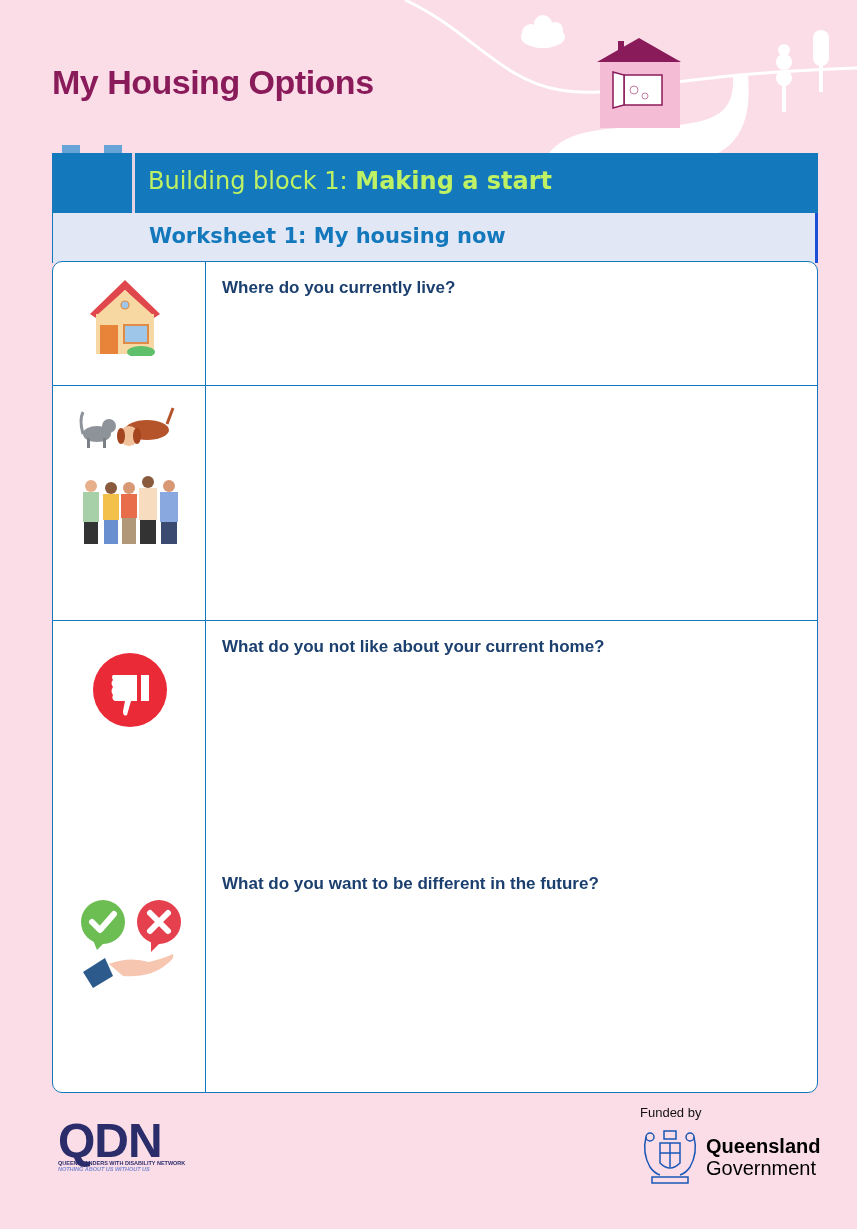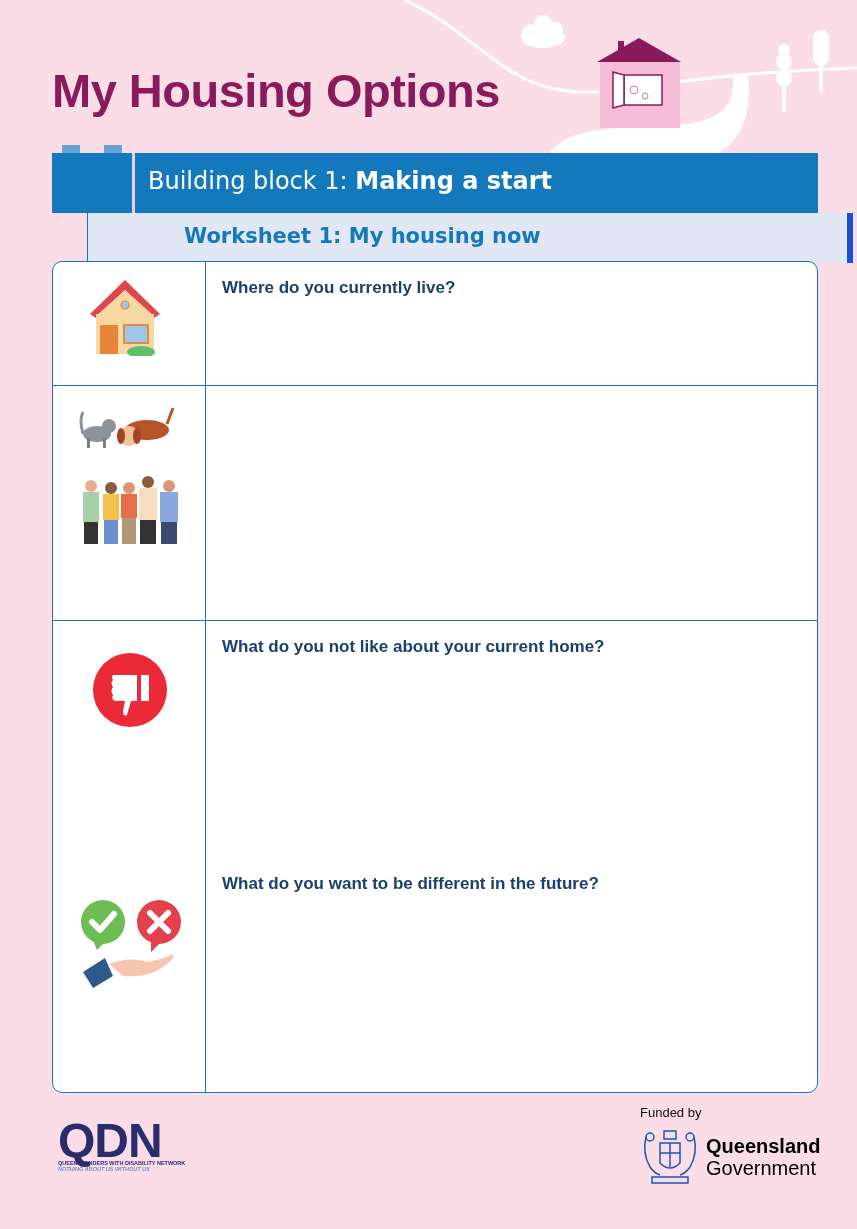--- a/index.html
+++ b/index.html
@@ -1,26 +1,26 @@
 <!DOCTYPE html>
 <html><head>
 <meta charset="utf-8">
 <style>
   * { box-sizing: border-box; margin: 0; padding: 0; }
   html, body { width: 857px; height: 1229px; }
   body { background: #fbdde8; position: relative; overflow: hidden; font-family: "DejaVu Sans", sans-serif; }
   .scene { position: absolute; left: 0; top: 0; width: 857px; height: 160px; }
-  .page-title { position: absolute; left: 52px; top: 63px; font-family: "Liberation Sans", sans-serif; font-weight: bold; font-size: 47px; color: #8a1b5a; letter-spacing: -0.5px; }
+  .page-title { position: absolute; left: 52px; top: 63px; font-family: "Liberation Sans", sans-serif; font-weight: bold; font-size: 34px; color: #8a1b5a; letter-spacing: -0.5px; }
   .tabs { position: absolute; left: 62px; top: 145px; width: 62px; height: 10px; }
   .tabs span { position: absolute; top: 0; width: 18px; height: 9px; background: #66a4d8; }
   .header { position: absolute; left: 52px; top: 153px; width: 766px; height: 60px; background: #1478bc; }
   .header .divider { position: absolute; left: 80px; top: 0; width: 3px; height: 60px; background: #fbdde8; opacity: 0.9; }
-  .header .title { position: absolute; left: 96px; top: 14px; font-size: 24px; color: #ffffff; font-family: "DejaVu Sans", sans-serif; }
+  .header .title { position: absolute; left: 96px; top: 14px; font-size: 24px; color: #bef264; font-family: "DejaVu Sans", sans-serif; }
   .header .title b { font-weight: bold; }
-  .subheader { position: absolute; left: 52px; top: 213px; width: 766px; height: 50px; background: #e1e7f5; border-left: 1px solid #1478bc; border-right: 6px solid #1d4ed8; margin-left: 35px; }
+  .subheader { position: absolute; left: 52px; top: 213px; width: 766px; height: 50px; background: #e1e7f5; border-left: 1px solid #1478bc; border-right: 3px solid #1d4ed8; }
   .subheader .title { position: absolute; left: 96px; top: 11px; font-weight: bold; font-size: 21px; color: #1478bc; }
   .table { position: absolute; left: 52px; top: 261px; width: 766px; height: 832px; background: #fff; border: 1.5px solid #1478bc; border-radius: 10px; overflow: hidden; }
   .row { position: absolute; left: 0; width: 100%; border-bottom: 1.5px solid #1478bc; }
   .row:last-child { border-bottom: none; }
   .icon-cell { position: absolute; left: 0; top: 0; width: 153px; height: 100%; border-right: 1.5px solid #1478bc; }
   .q-cell { position: absolute; left: 153px; top: 0; right: 0; height: 100%; }
   .question { position: absolute; left: 16px; top: 16px; font-size: 17px; color: #1b3f6e; font-weight: bold; font-family: "Liberation Sans", sans-serif; }
   .footer-left { position: absolute; left: 58px; top: 1122px; width: 110px; height: 56px; }
   .qdn-word { font-family: "Liberation Sans", sans-serif; font-weight: 900; font-size: 48px; color: #2b2d6b; letter-spacing: -1px; line-height: 38px; }
   .qdn-sub { font-family: "Liberation Sans", sans-serif; font-size: 5.5px; color: #2b2d6b; font-weight: bold; white-space: nowrap; }

